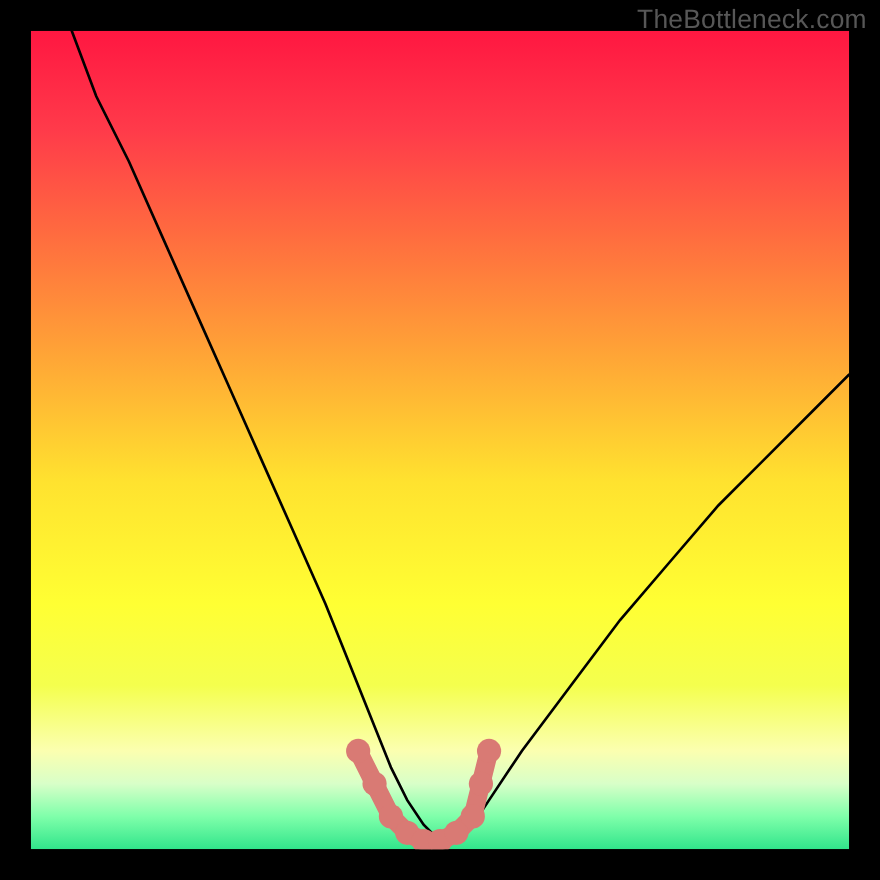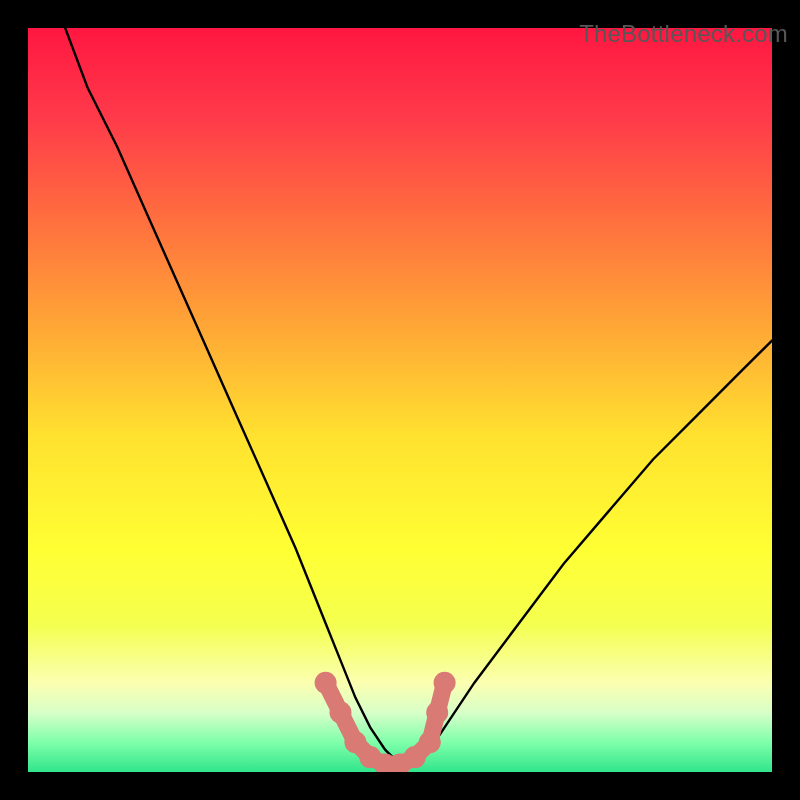--- a/index.html
+++ b/index.html
@@ -19,21 +19,20 @@
   }
   .watermark {
     position: absolute;
     top: 4px;
     right: 12px;
     color: #575757;
     font-size: 24px;
     font-weight: 500;
     letter-spacing: 0.2px;
     z-index: 5;
-    margin-top: 16px;
   }
   .plot {
     position: absolute;
     left: 28px;
     top: 28px;
     width: 744px;
     height: 744px;
   }
   .plot svg {
     display: block;

